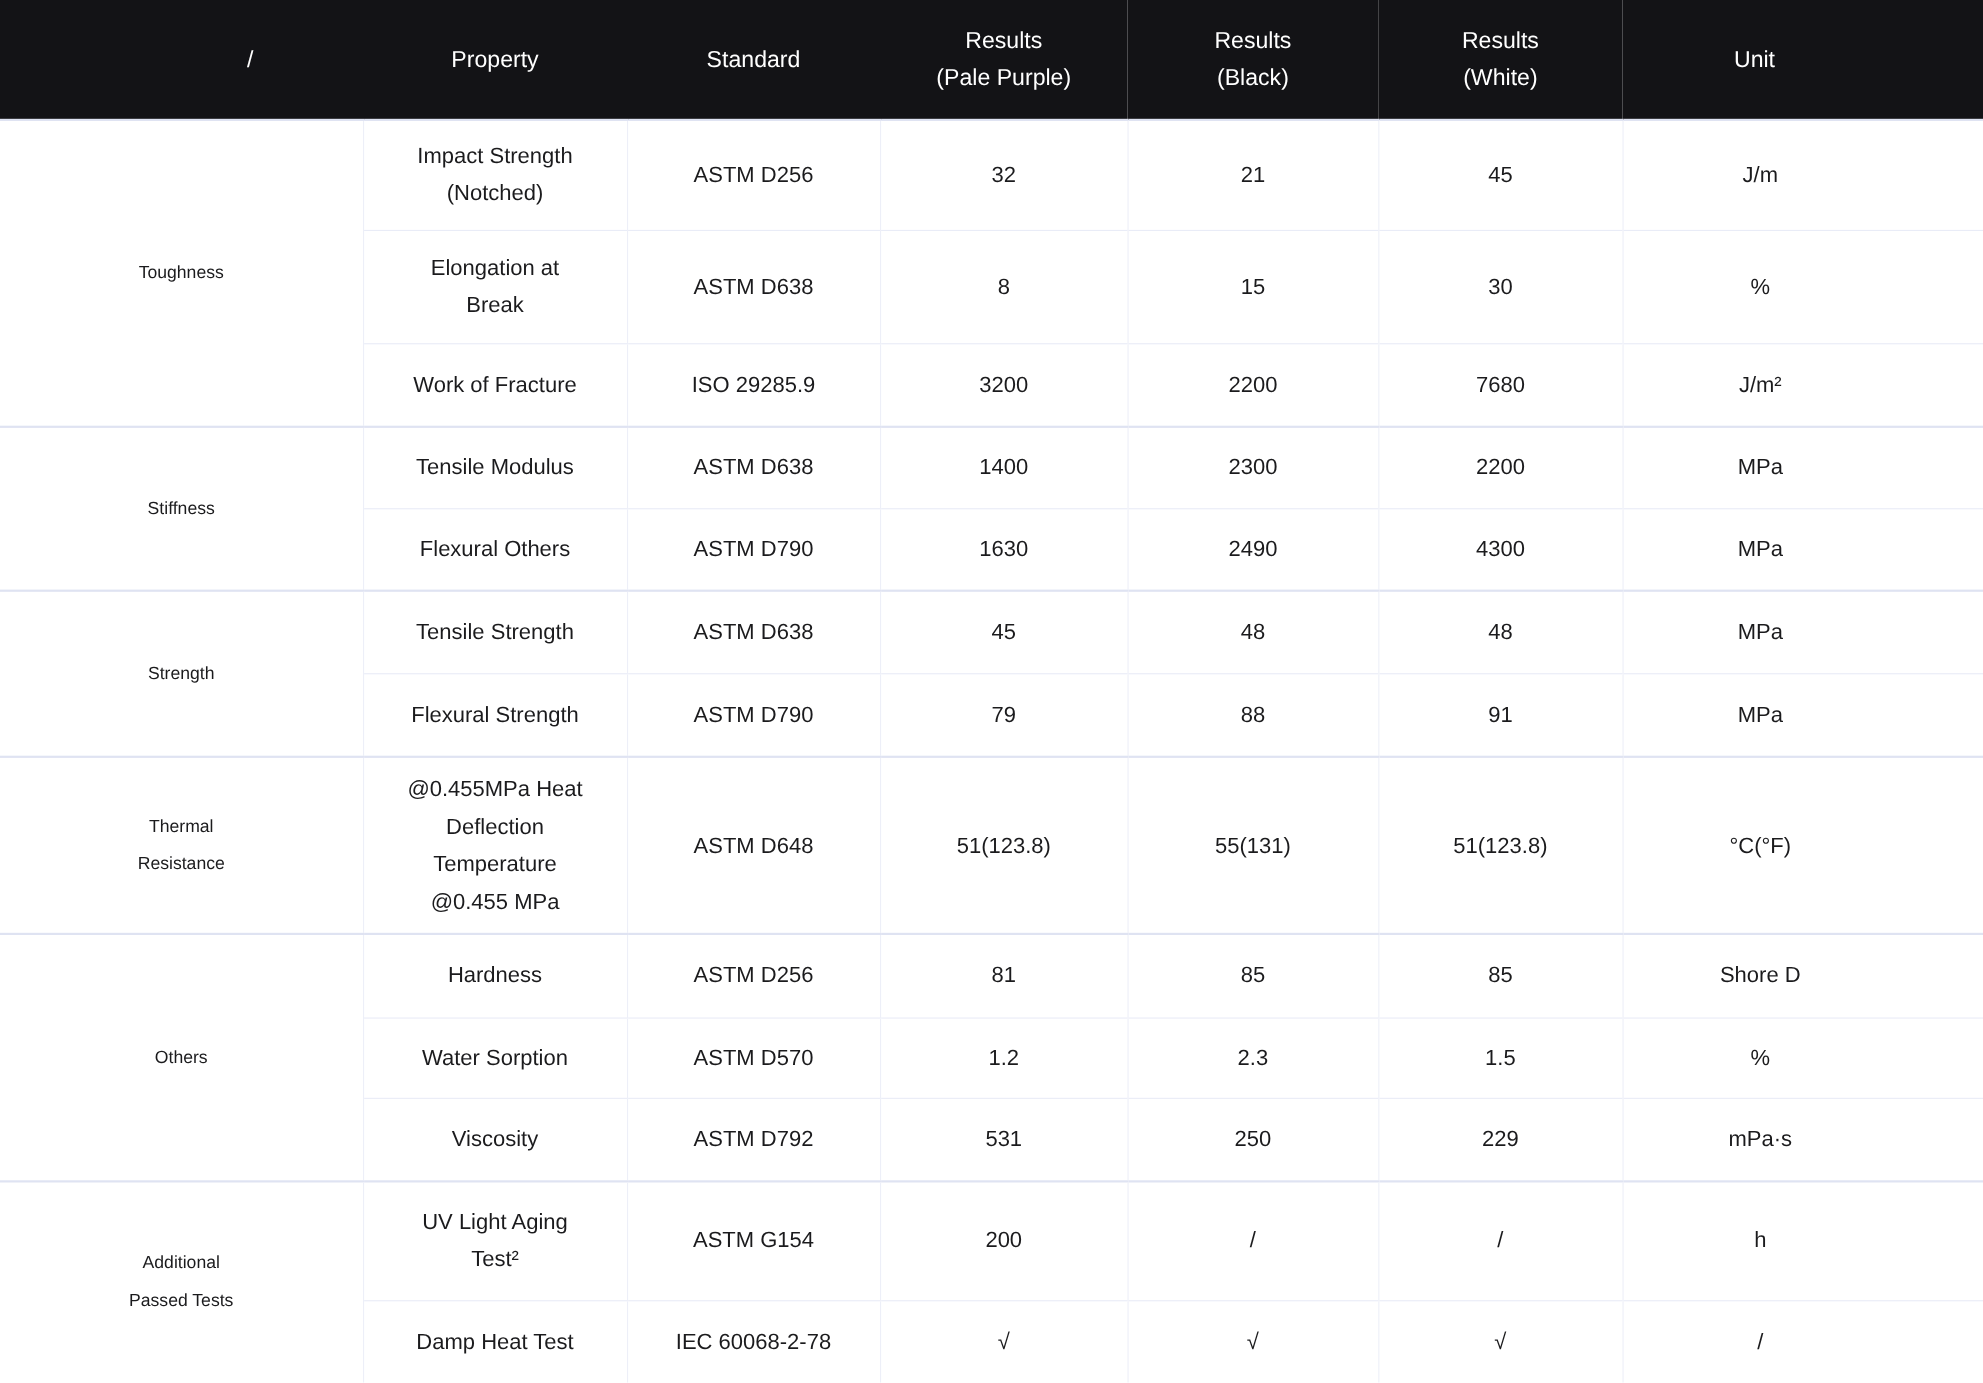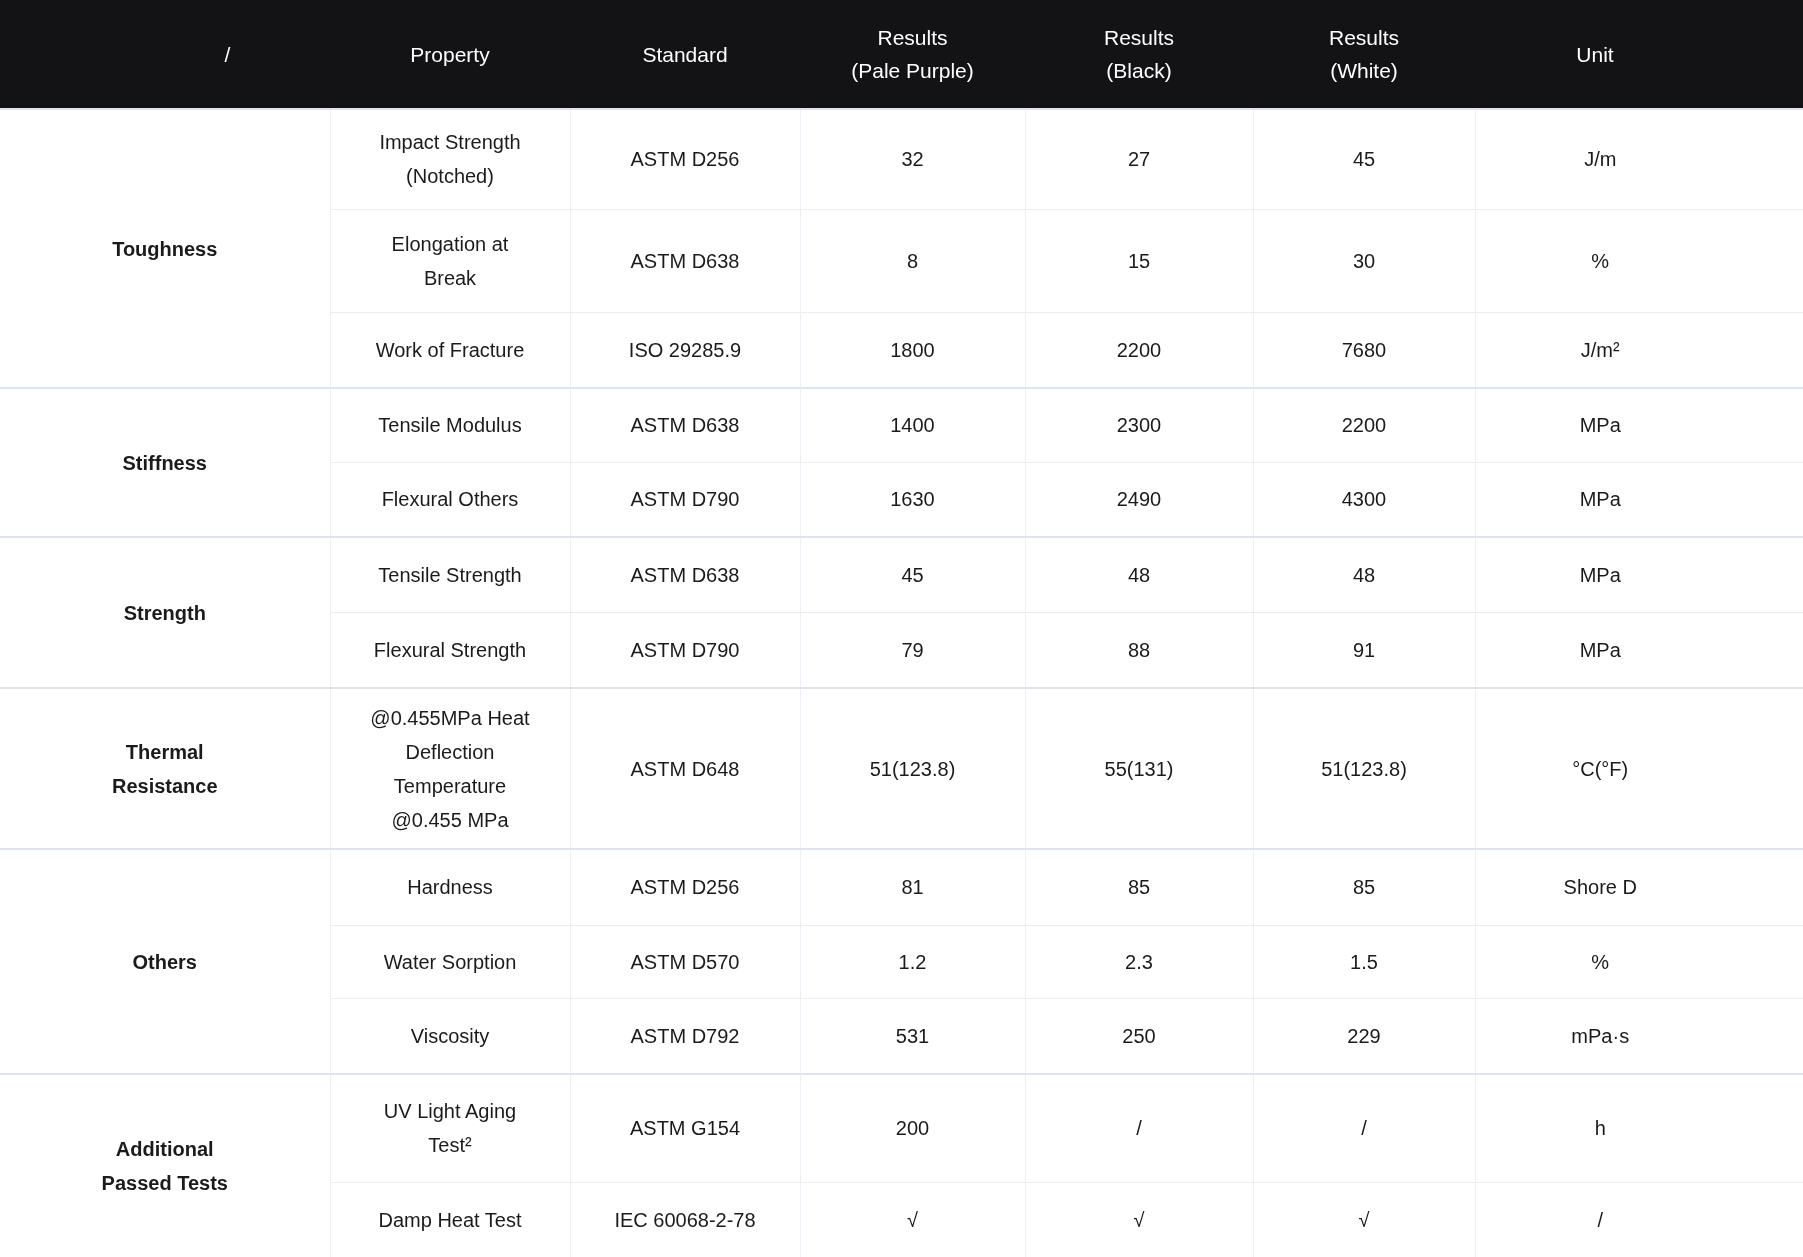--- a/index.html
+++ b/index.html
@@ -36,22 +36,22 @@
     font-size: 20px;
     line-height: 34px;
     white-space: pre-line;
     padding: 0 10px;
     border-left: 1px solid #edeff8;
     border-right: 1px solid #edeff8;
     background: #ffffff;
   }
   td:last-child { border-right: 0; }
   td.group-cell {
-    font-weight: 700;
-    font-size: 20px;
+    font-weight: 400;
+    font-size: 16px;
     border-left: 0;
   }
   td.unit-cell { padding-right: 88px; }
   tr.group-start > td { border-top: 2px solid #dfe3f2; }
   tr.inner > td       { border-top: 1px solid #e9ecf7; }
   tr.rh100 { height: 100px; }
   tr.rh103 { height: 103px; }
   tr.rh76  { height: 76px; }
   tr.rh74  { height: 74px; }
   tr.rh75  { height: 75px; }
@@ -87,37 +87,37 @@
     </tr>
   </thead>
   <tbody>
 
     <tr class="group-start rh100">
       <td class="group-cell" rowspan="3">Toughness</td>
       <td>Impact Strength
 (Notched)</td>
       <td>ASTM D256</td>
       <td>32</td>
-      <td>27</td>
+      <td>21</td>
       <td>45</td>
       <td class="unit-cell">J/m</td>
     </tr>
     <tr class="inner rh103">
       <td>Elongation at
 Break</td>
       <td>ASTM D638</td>
       <td>8</td>
       <td>15</td>
       <td>30</td>
       <td class="unit-cell">%</td>
     </tr>
     <tr class="inner rh76">
       <td>Work of Fracture</td>
       <td>ISO 29285.9</td>
-      <td>1800</td>
+      <td>3200</td>
       <td>2200</td>
       <td>7680</td>
       <td class="unit-cell">J/m²</td>
     </tr>
 
     <tr class="group-start rh74">
       <td class="group-cell" rowspan="2">Stiffness</td>
       <td>Tensile Modulus</td>
       <td>ASTM D638</td>
       <td>1400</td>

